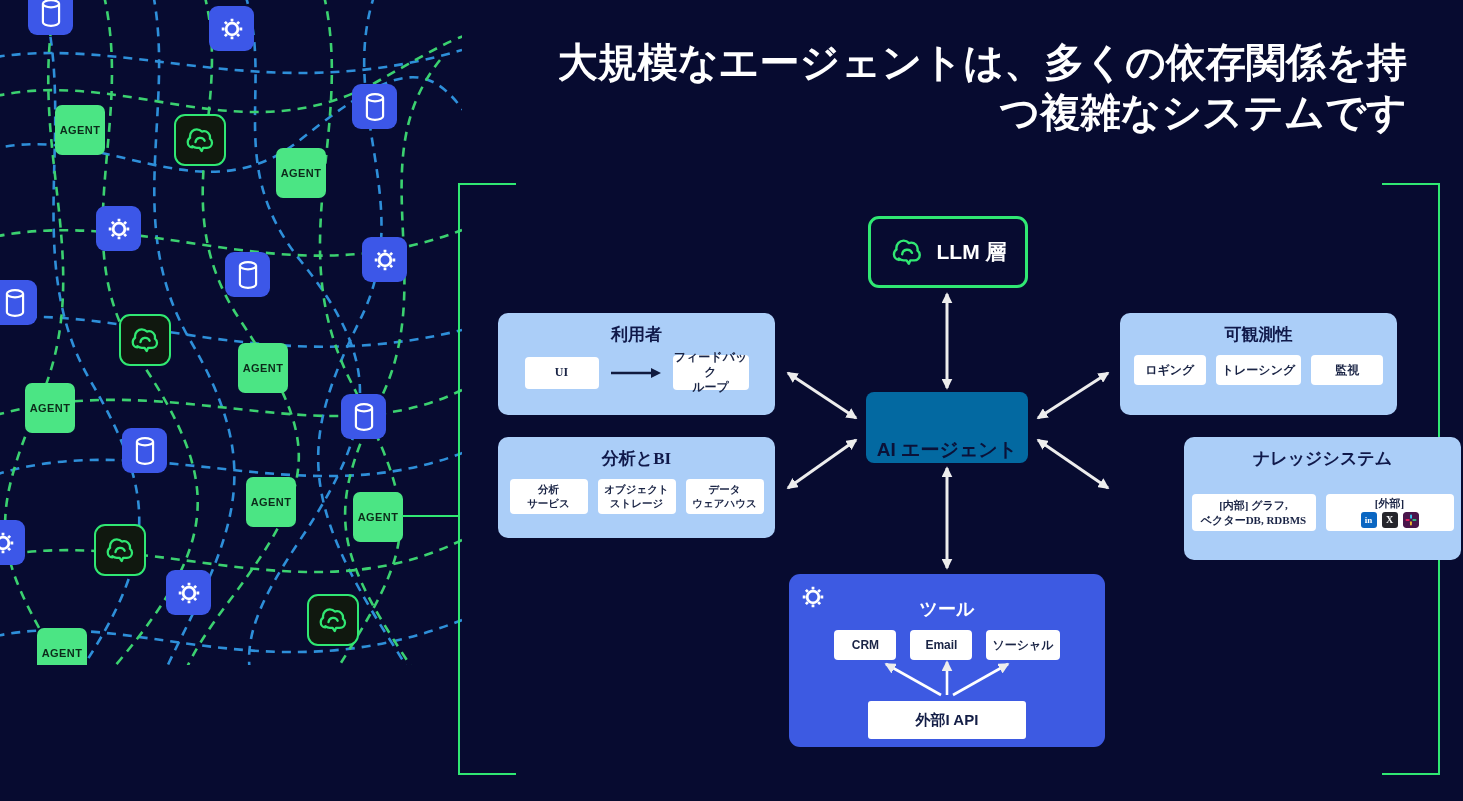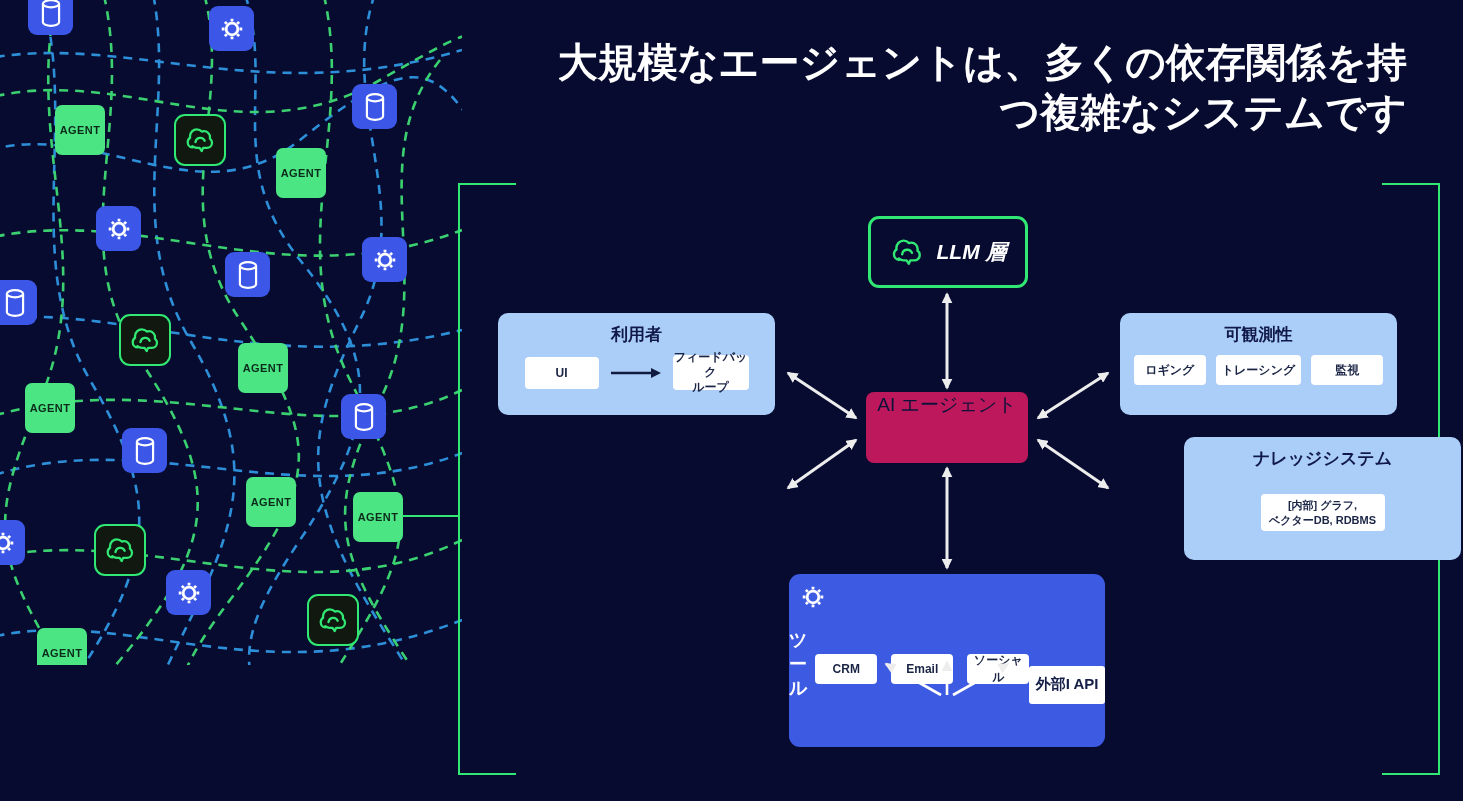--- a/index.html
+++ b/index.html
@@ -30,21 +30,21 @@
 
   
   .bracket{position:absolute;top:183px;height:592px;width:58px;box-sizing:border-box;z-index:2;}
   .bracket.left{left:458px;border-left:2px solid #30e873;border-top:2px solid #30e873;border-bottom:2px solid #30e873;}
   .bracket.right{left:1382px;border-right:2px solid #30e873;border-top:2px solid #30e873;border-bottom:2px solid #30e873;}
   .connector{position:absolute;left:402px;top:515px;width:56px;height:2px;background:#30e873;z-index:2;}
 
   
   .lightbox{
     position:absolute;background:#abcef8;border-radius:10px;color:#10194a;z-index:4;
-    display:flex;flex-direction:column;align-items:center;box-sizing:border-box;padding-top:11px;
+    display:flex;flex-direction:column;align-items:center;box-sizing:border-box;padding-top:11px;font-family:Liberation Serif, serif;
   }
   .lightbox .box-title{font-size:17px;font-weight:bold;line-height:22px;}
   .chip-row{display:flex;align-items:center;justify-content:center;gap:10px;margin-top:9px;}
   .chip{
     background:#ffffff;border-radius:4px;color:#1a2445;display:flex;flex-direction:column;
     align-items:center;justify-content:center;text-align:center;font-weight:600;
     white-space:pre-line;box-sizing:border-box;
   }
   .chip.one{height:30px;font-size:12px;padding:0 6px;}
   .chip.two{height:35px;font-size:10.5px;line-height:1.25;padding:0 4px;}
@@ -63,33 +63,33 @@
   .ext-icons{display:flex;gap:5px;align-items:center;}
   .mini-icon{width:16px;height:16px;border-radius:3px;display:flex;align-items:center;justify-content:center;
     color:#fff;font-weight:bold;}
   .li-icon{background:#0a66c2;font-size:9px;}
   .x-icon{background:#26262c;font-size:10px;}
 
   
   .llm-box{
     position:absolute;left:868px;top:216px;width:160px;height:72px;box-sizing:border-box;z-index:4;
     border:3px solid #30e873;border-radius:11px;display:flex;align-items:center;justify-content:center;gap:13px;
-    color:#ffffff;font-size:21px;font-weight:bold;background:#070b30;font-style:italic;
+    color:#ffffff;font-size:21px;font-weight:bold;background:#070b30;
   }
   .ai-box{
     position:absolute;left:866px;top:392px;width:162px;height:71px;z-index:4;
-    background:#be185d;border-radius:8px;display:flex;align-items:flex-start;justify-content:center;
-    color:#0b1238;font-size:19px;font-weight:normal;
+    background:#0369a1;border-radius:8px;display:flex;align-items:flex-end;justify-content:center;
+    color:#0b1238;font-size:19px;font-weight:bold;
   }
 
   
   .tools-box{
     position:absolute;left:789px;top:574px;width:316px;height:173px;box-sizing:border-box;z-index:4;
-    background:#3d5ae2;border-radius:11px;color:#fff;display:flex;flex-direction:row;align-items:center;
-    padding-top:7px;
+    background:#3d5ae2;border-radius:11px;color:#fff;display:flex;flex-direction:column;align-items:center;
+    padding-top:23px;
   }
   .tools-box .box-title{font-size:18px;font-weight:bold;color:#fff;}
   .tools-gear{position:absolute;left:10px;top:9px;}
   .tool-chip{height:36px;font-size:14px;padding:0 10px;min-width:62px;}
   .api-box{
     margin-top:41px;width:158px;height:38px;background:#fff;border-radius:3px;color:#141e46;
     display:flex;align-items:center;justify-content:center;font-size:15px;font-weight:600;
   }
 
   
@@ -290,35 +290,60 @@
       <div class="chip ui-chip">UI</div>
       <svg class="feedback-arrow" width="50" height="12" viewBox="0 0 50 12">
         <line x1="0" y1="6" x2="40" y2="6" stroke="#111b3f" stroke-width="2.4"></line>
         <path d="M40 1 L50 6 L40 11 z" fill="#111b3f"></path>
       </svg>
       <div class="chip feedback-chip">フィードバック
 ループ</div>
     </div>
   </div>
 
+  <div class="lightbox analytics-box">
+    <div class="box-title">分析とBI</div>
+    <div class="chip-row">
+        <div class="chip two an-chip">分析
+サービス</div>
+        <div class="chip two an-chip">オブジェクト
+ストレージ</div>
+        <div class="chip two an-chip">データ
+ウェアハウス</div>
+      </div>
+  </div>
 
   <div class="lightbox obs-box">
     <div class="box-title">可観測性</div>
     <div class="chip-row">
         <div class="chip one obs-chip">ロギング</div>
         <div class="chip one obs-chip">トレーシング</div>
         <div class="chip one obs-chip">監視</div>
       </div>
   </div>
 
   <div class="lightbox knowledge-box">
     <div class="box-title">ナレッジシステム</div>
     <div class="chip-row" style="margin-top:24px;">
       <div class="chip kn-internal">[内部] グラフ,
 ベクターDB, RDBMS</div>
+      <div class="chip kn-external">
+        <span>[外部]</span>
+        <span class="ext-icons">
+          <span class="mini-icon li-icon">in</span>
+          <span class="mini-icon x-icon">X</span>
+          <svg class="mini-icon" width="16" height="16" viewBox="0 0 16 16">
+            <rect width="16" height="16" rx="3" fill="#4a154b"></rect>
+            <rect x="7.1" y="2.5" width="1.9" height="4.2" rx="0.95" fill="#36c5f0"></rect>
+            <rect x="9.3" y="7.1" width="4.2" height="1.9" rx="0.95" fill="#2eb67d"></rect>
+            <rect x="7" y="9.3" width="1.9" height="4.2" rx="0.95" fill="#ecb22e"></rect>
+            <rect x="2.5" y="7" width="4.2" height="1.9" rx="0.95" fill="#e01e5a"></rect>
+          </svg>
+        </span>
+      </div>
     </div>
   </div>
 
   <div class="tools-box">
     <svg class="tools-gear" width="28" height="28" viewBox="0 0 24 24">
       <g stroke="#ffffff" stroke-width="2.4" fill="none">
         <circle cx="12" cy="12" r="5"></circle>
         <path d="M12 3.2v2.4M12 18.4v2.4M3.2 12h2.4M18.4 12h2.4M5.9 5.9l1.7 1.7M16.4 16.4l1.7 1.7M18.1 5.9l-1.7 1.7M7.6 16.4l-1.7 1.7"></path>
       </g>
     </svg>

